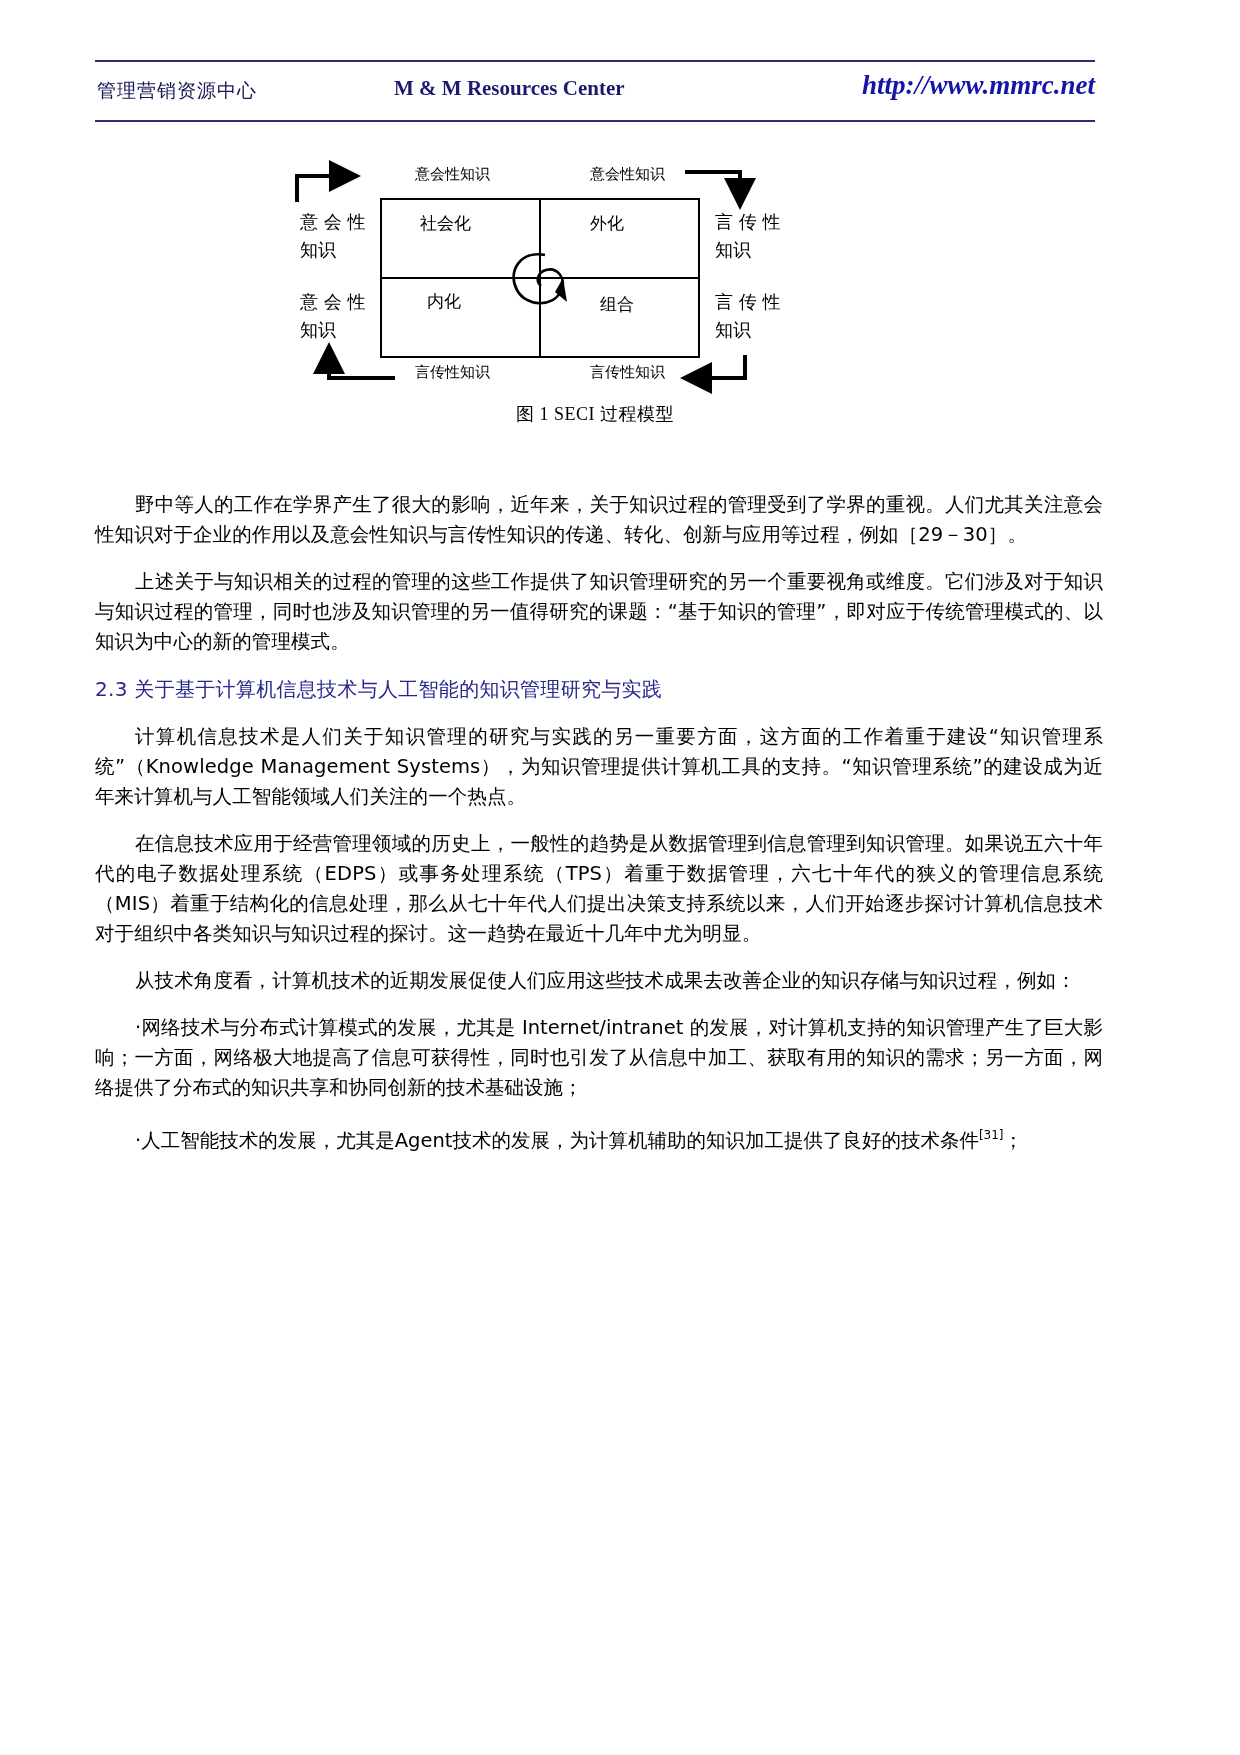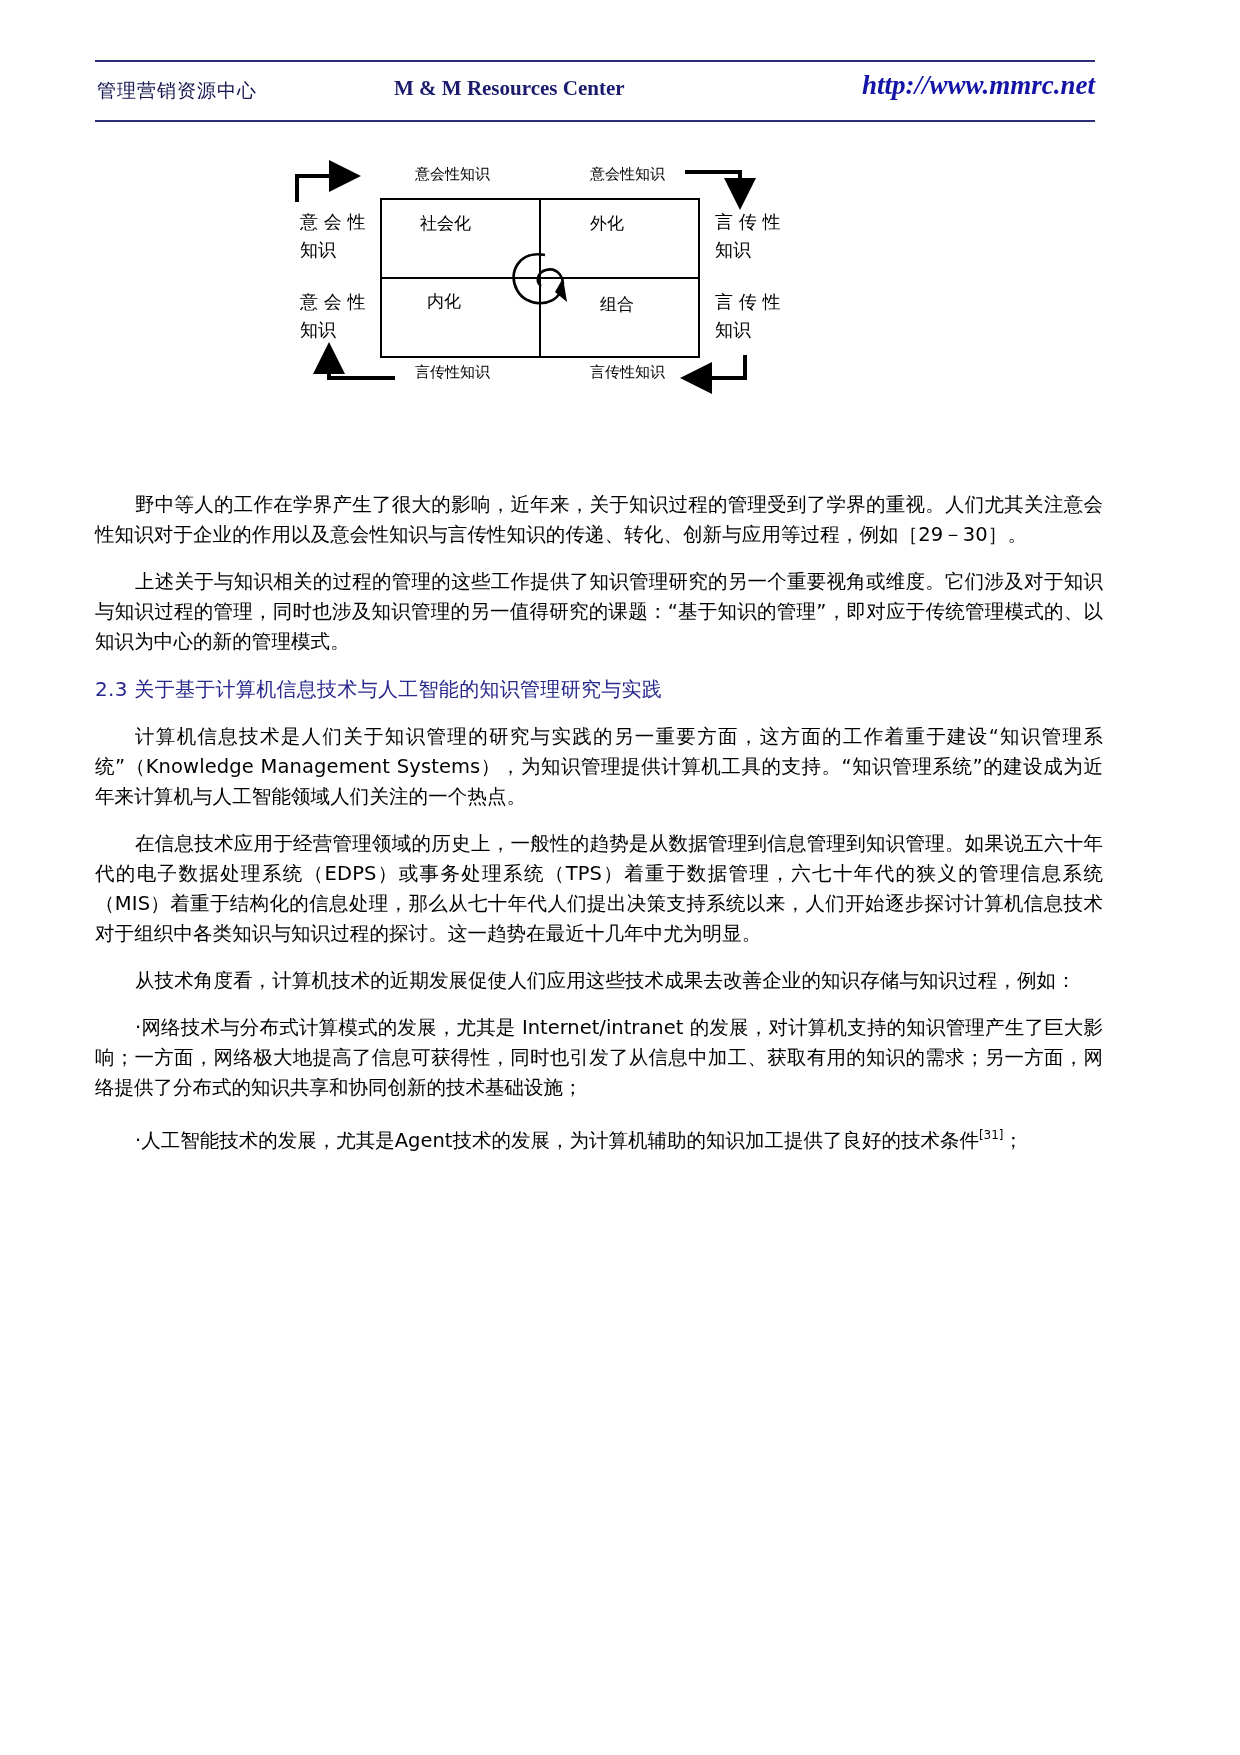--- a/index.html
+++ b/index.html
@@ -271,20 +271,21 @@
       <div class="lbl-side lbl-right-top">
         <div>言 传 性</div>
         <div>知识</div>
       </div>
       <div class="lbl-side lbl-right-bot">
         <div>言 传 性</div>
         <div>知识</div>
       </div>
     </div>
 
+    <div class="fig-caption">图 1 SECI 过程模型</div>
   </div>
 
   <div class="body-col">
     <p class="para">野中等人的工作在学界产生了很大的影响，近年来，关于知识过程的管理受到了学界的重视。人们尤其关注意会性知识对于企业的作用以及意会性知识与言传性知识的传递、转化、创新与应用等过程，例如［29－30］。</p>
     <p class="para">上述关于与知识相关的过程的管理的这些工作提供了知识管理研究的另一个重要视角或维度。它们涉及对于知识与知识过程的管理，同时也涉及知识管理的另一值得研究的课题：“基于知识的管理”，即对应于传统管理模式的、以知识为中心的新的管理模式。</p>
 
     <h2 class="section-heading">2.3  关于基于计算机信息技术与人工智能的知识管理研究与实践</h2>
 
     <p class="para">计算机信息技术是人们关于知识管理的研究与实践的另一重要方面，这方面的工作着重于建设“知识管理系统”（Knowledge Management Systems），为知识管理提供计算机工具的支持。“知识管理系统”的建设成为近年来计算机与人工智能领域人们关注的一个热点。</p>
     <p class="para">在信息技术应用于经营管理领域的历史上，一般性的趋势是从数据管理到信息管理到知识管理。如果说五六十年代的电子数据处理系统（EDPS）或事务处理系统（TPS）着重于数据管理，六七十年代的狭义的管理信息系统（MIS）着重于结构化的信息处理，那么从七十年代人们提出决策支持系统以来，人们开始逐步探讨计算机信息技术对于组织中各类知识与知识过程的探讨。这一趋势在最近十几年中尤为明显。</p>

